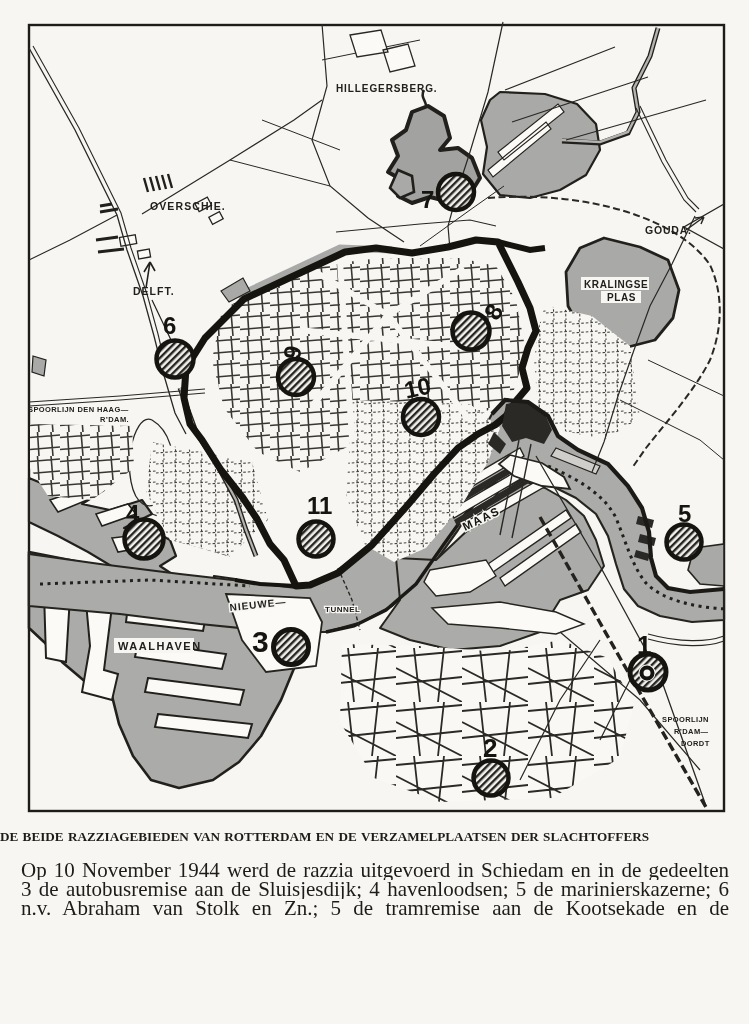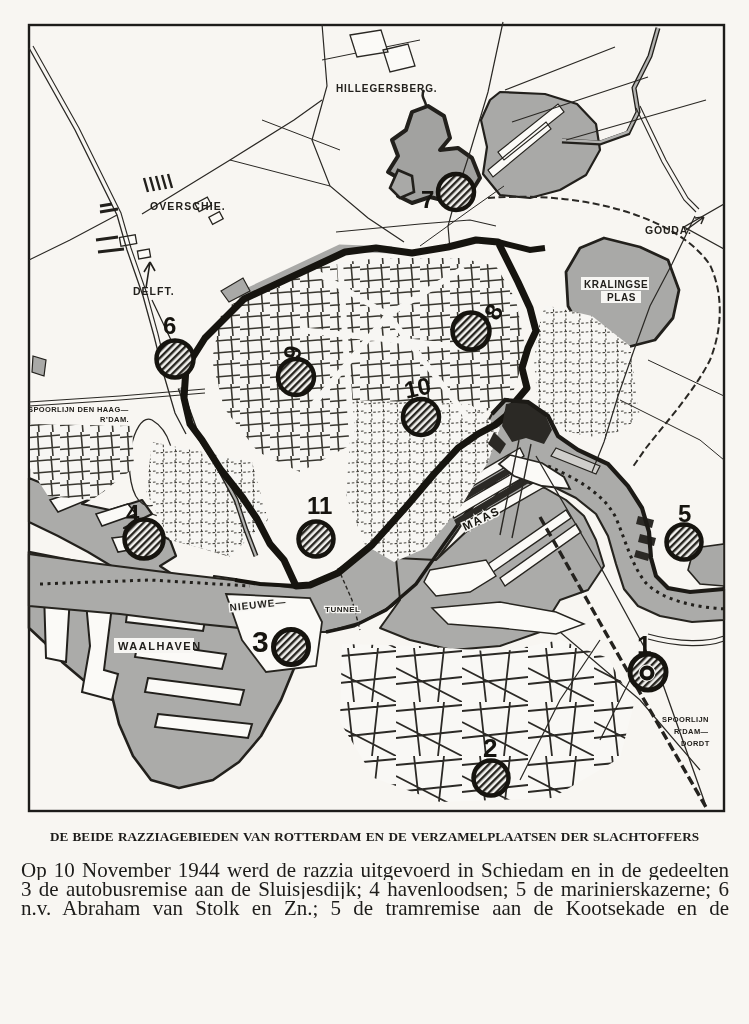--- a/index.html
+++ b/index.html
@@ -1,18 +1,18 @@
 <!DOCTYPE html>
 <html><head>
 <meta charset="utf-8">
 <style>
   html,body{margin:0;padding:0;background:#f8f6f2;width:749px;height:1024px;overflow:hidden;}
   body{font-family:"Liberation Serif",serif;color:#1d1c1a;position:relative;}
   #map{position:absolute;left:0;top:0;}
-  #caption{position:absolute;left:0;top:829px;width:749px;text-align:center;
+  #caption{position:absolute;left:0;top:829px;width:749px;
     font-family:"Liberation Serif",serif;font-weight:bold;font-size:13.2px;letter-spacing:0px;word-spacing:1.0px;}
   #para{position:absolute;left:21px;top:861px;width:708px;
     font-size:21px;line-height:19.1px;word-spacing:1.5px;}
   #para .ln{display:block;text-align:justify;height:19.1px;overflow:hidden;}
   #para .ln::after{content:"";display:inline-block;width:100%;}
 </style>
 </head>
 <body>
 
 <svg id="map" width="749" height="820" viewBox="0 0 749 820">

